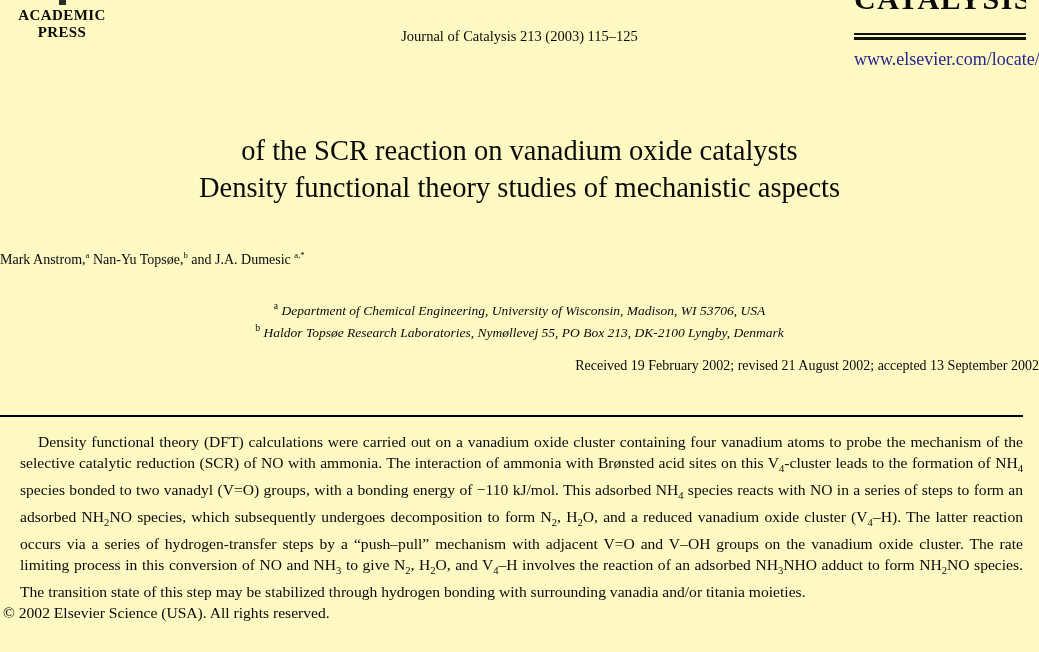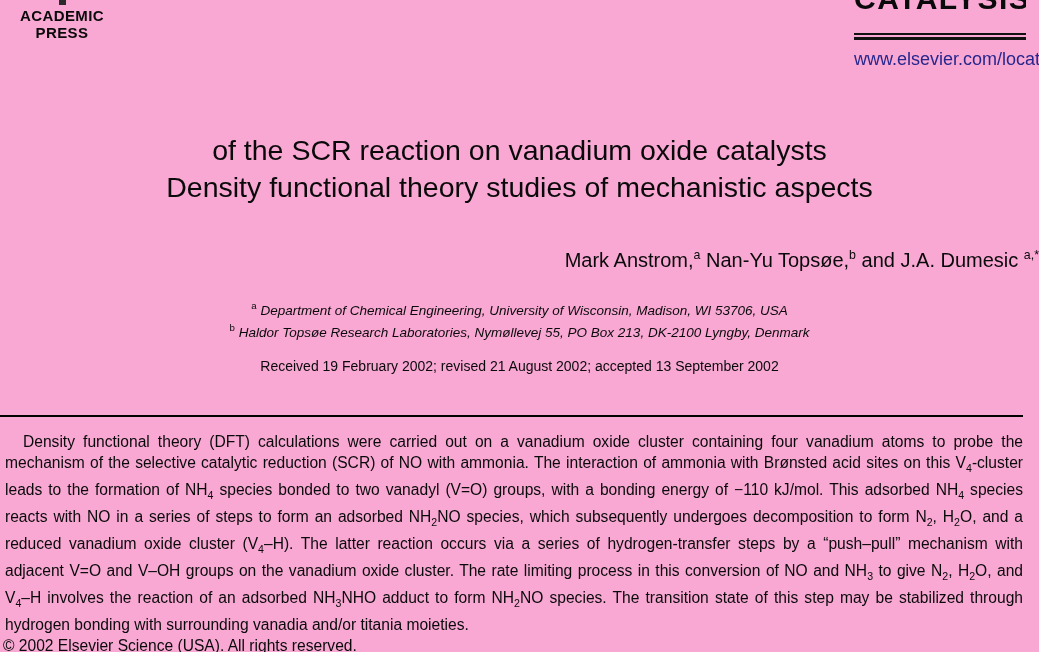--- a/index.html
+++ b/index.html
@@ -1,67 +1,68 @@
 <!DOCTYPE html>
 <html><head>
 <meta charset="utf-8">
 <style>
   html,body{margin:0;padding:0;background:#ffffff;}
   .page{
     position:relative;
     width:1039px;height:652px;
-    background:#f9a8d4;
+    background:#fef9c3;
     color:#0a0a0a;
-    font-family:Liberation Sans, sans-serif;
+    font-family:Liberation Serif, serif;
     overflow:hidden;
   }
   
   .header{position:relative;height:74px;}
   .publisher{position:absolute;left:14px;top:0;width:96px;text-align:center;}
   .publisher .logo-mark{width:7px;height:5px;background:#2a2a2a;margin:0 auto 2px auto;}
   .publisher .pub-line{font-weight:bold;font-size:15px;line-height:17px;letter-spacing:.4px;}
   .journal-ref{position:absolute;left:0;right:0;top:28px;text-align:center;font-size:14.5px;}
   .head-right{position:absolute;top:0;right:13px;width:172px;text-align:center;}
   .masthead-clip{height:15px;overflow:hidden;}
   .masthead{font-size:30px;line-height:30px;font-weight:bold;letter-spacing:1.5px;margin-top:-16px;white-space:nowrap;}
   .double-rule{margin-top:18px;}
   .double-rule .thin{height:1.5px;background:#111;}
   .double-rule .thick{height:3.5px;background:#111;margin-top:2px;}
   .journal-link{margin-top:9px;font-size:18px;}
   
   .title{margin-top:58px;text-align:center;font-size:28.5px;line-height:37px;}
   .title span{display:block;}
-  .authors{margin-top:36px;text-align:right;font-size:20px;line-height:26px;}
+  .authors{margin-top:36px;text-align:left;font-size:14px;line-height:26px;}
   .authors sup{font-size:62%;}
   .affiliations{margin-top:24px;text-align:center;font-style:italic;font-size:13.5px;line-height:17.5px;}
   .affiliations sup{font-style:normal;font-size:72%;}
-  .received{margin-top:17px;text-align:center;font-size:14px;}
+  .received{margin-top:17px;text-align:right;font-size:14px;}
   
   .divider{margin-top:41px;margin-right:16px;height:2px;background:#000;}
   .abstract-heading{margin-top:19px;margin-left:18px;font-weight:bold;font-size:16px;}
   .abstract-body{
-    margin-top:14px;padding-left:5px;padding-right:16px;
+    margin-top:14px;padding-left:20px;padding-right:16px;
     font-size:15.6px;line-height:21px;text-align:justify;text-indent:18px;
   }
   .abstract-body sub{font-size:68%;}
   .copyright{padding-left:3px;font-size:15.6px;line-height:21px;}
 </style>
 </head>
 <body>
 
 <div class="page">
 
   <div class="header">
 
     <div class="publisher">
       <div class="logo-mark"></div>
       <div class="pub-line">ACADEMIC</div>
       <div class="pub-line">PRESS</div>
     </div>
 
+    <div class="journal-ref">Journal of Catalysis 213 (2003) 115–125</div>
 
     <div class="head-right">
       <div class="masthead-clip">
         <div class="masthead">CATALYSIS</div>
       </div>
       <div class="double-rule">
         <div class="thin"></div>
         <div class="thick"></div>
       </div>
       <div class="journal-link" style="color: rgb(38, 38, 140);">www.elsevier.com/locate/jcat</div>

